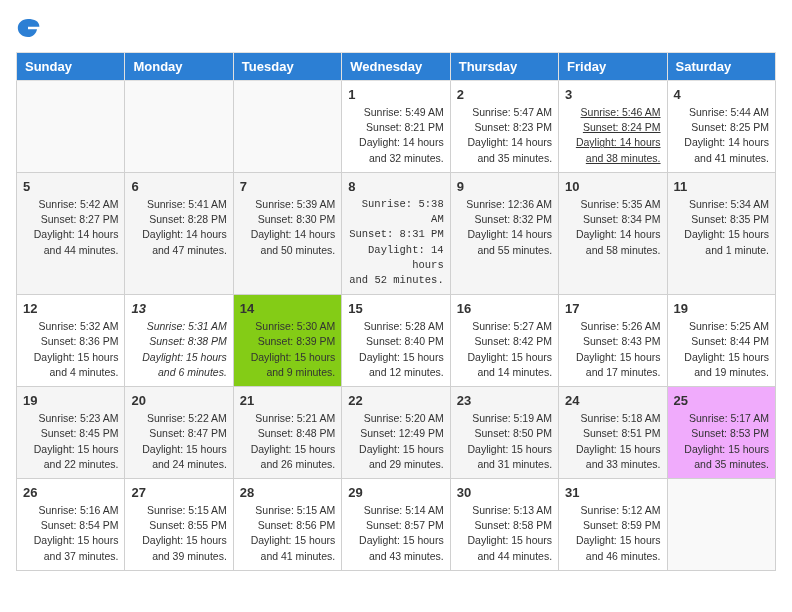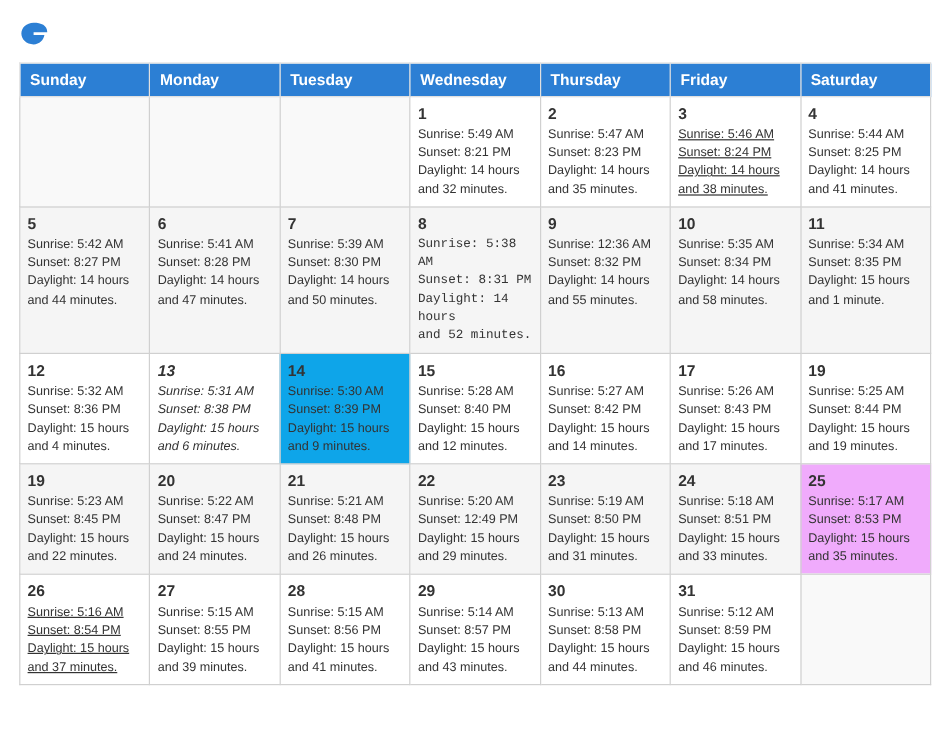--- a/index.html
+++ b/index.html
@@ -79,20 +79,21 @@
     .day-number {
       font-size: 13px;
       font-weight: bold;
       margin-bottom: 3px;
       display: block;
     }
     .day-info {
       font-size: 10.5px;
       line-height: 1.45;
       color: #333;
+      text-align: right;
     }
     .empty-cell {
       background: #f9f9f9 !important;
     }
   </style>
 </head>
 <body>
 
 <div class="header">
   <div class="logo">
@@ -215,21 +216,21 @@
 Daylight: 15 hours
 and 4 minutes.</div>
         </td>
         <td style="background: rgb(255, 255, 255); font-style: italic;">
           <span class="day-number">13</span>
           <div class="day-info" style="white-space: pre-line;">Sunrise: 5:31 AM
 Sunset: 8:38 PM
 Daylight: 15 hours
 and 6 minutes.</div>
         </td>
-        <td style="background: #0ea5e9;">
+        <td style="background: #84cc16;">
           <span class="day-number">14</span>
           <div class="day-info" style="white-space: pre-line;">Sunrise: 5:30 AM
 Sunset: 8:39 PM
 Daylight: 15 hours
 and 9 minutes.</div>
         </td>
         <td style="background: rgb(255, 255, 255);">
           <span class="day-number">15</span>
           <div class="day-info" style="white-space: pre-line;">Sunrise: 5:28 AM
 Sunset: 8:40 PM
@@ -305,21 +306,21 @@
           <span class="day-number">25</span>
           <div class="day-info" style="white-space: pre-line;">Sunrise: 5:17 AM
 Sunset: 8:53 PM
 Daylight: 15 hours
 and 35 minutes.</div>
         </td>
       </tr>
       <tr>
         <td style="background: rgb(255, 255, 255);">
           <span class="day-number">26</span>
-          <div class="day-info" style="white-space: pre-line; text-decoration: underline;">Sunrise: 5:16 AM
+          <div class="day-info" style="white-space: pre-line;">Sunrise: 5:16 AM
 Sunset: 8:54 PM
 Daylight: 15 hours
 and 37 minutes.</div>
         </td>
         <td style="background: rgb(255, 255, 255);">
           <span class="day-number">27</span>
           <div class="day-info" style="white-space: pre-line;">Sunrise: 5:15 AM
 Sunset: 8:55 PM
 Daylight: 15 hours
 and 39 minutes.</div>

